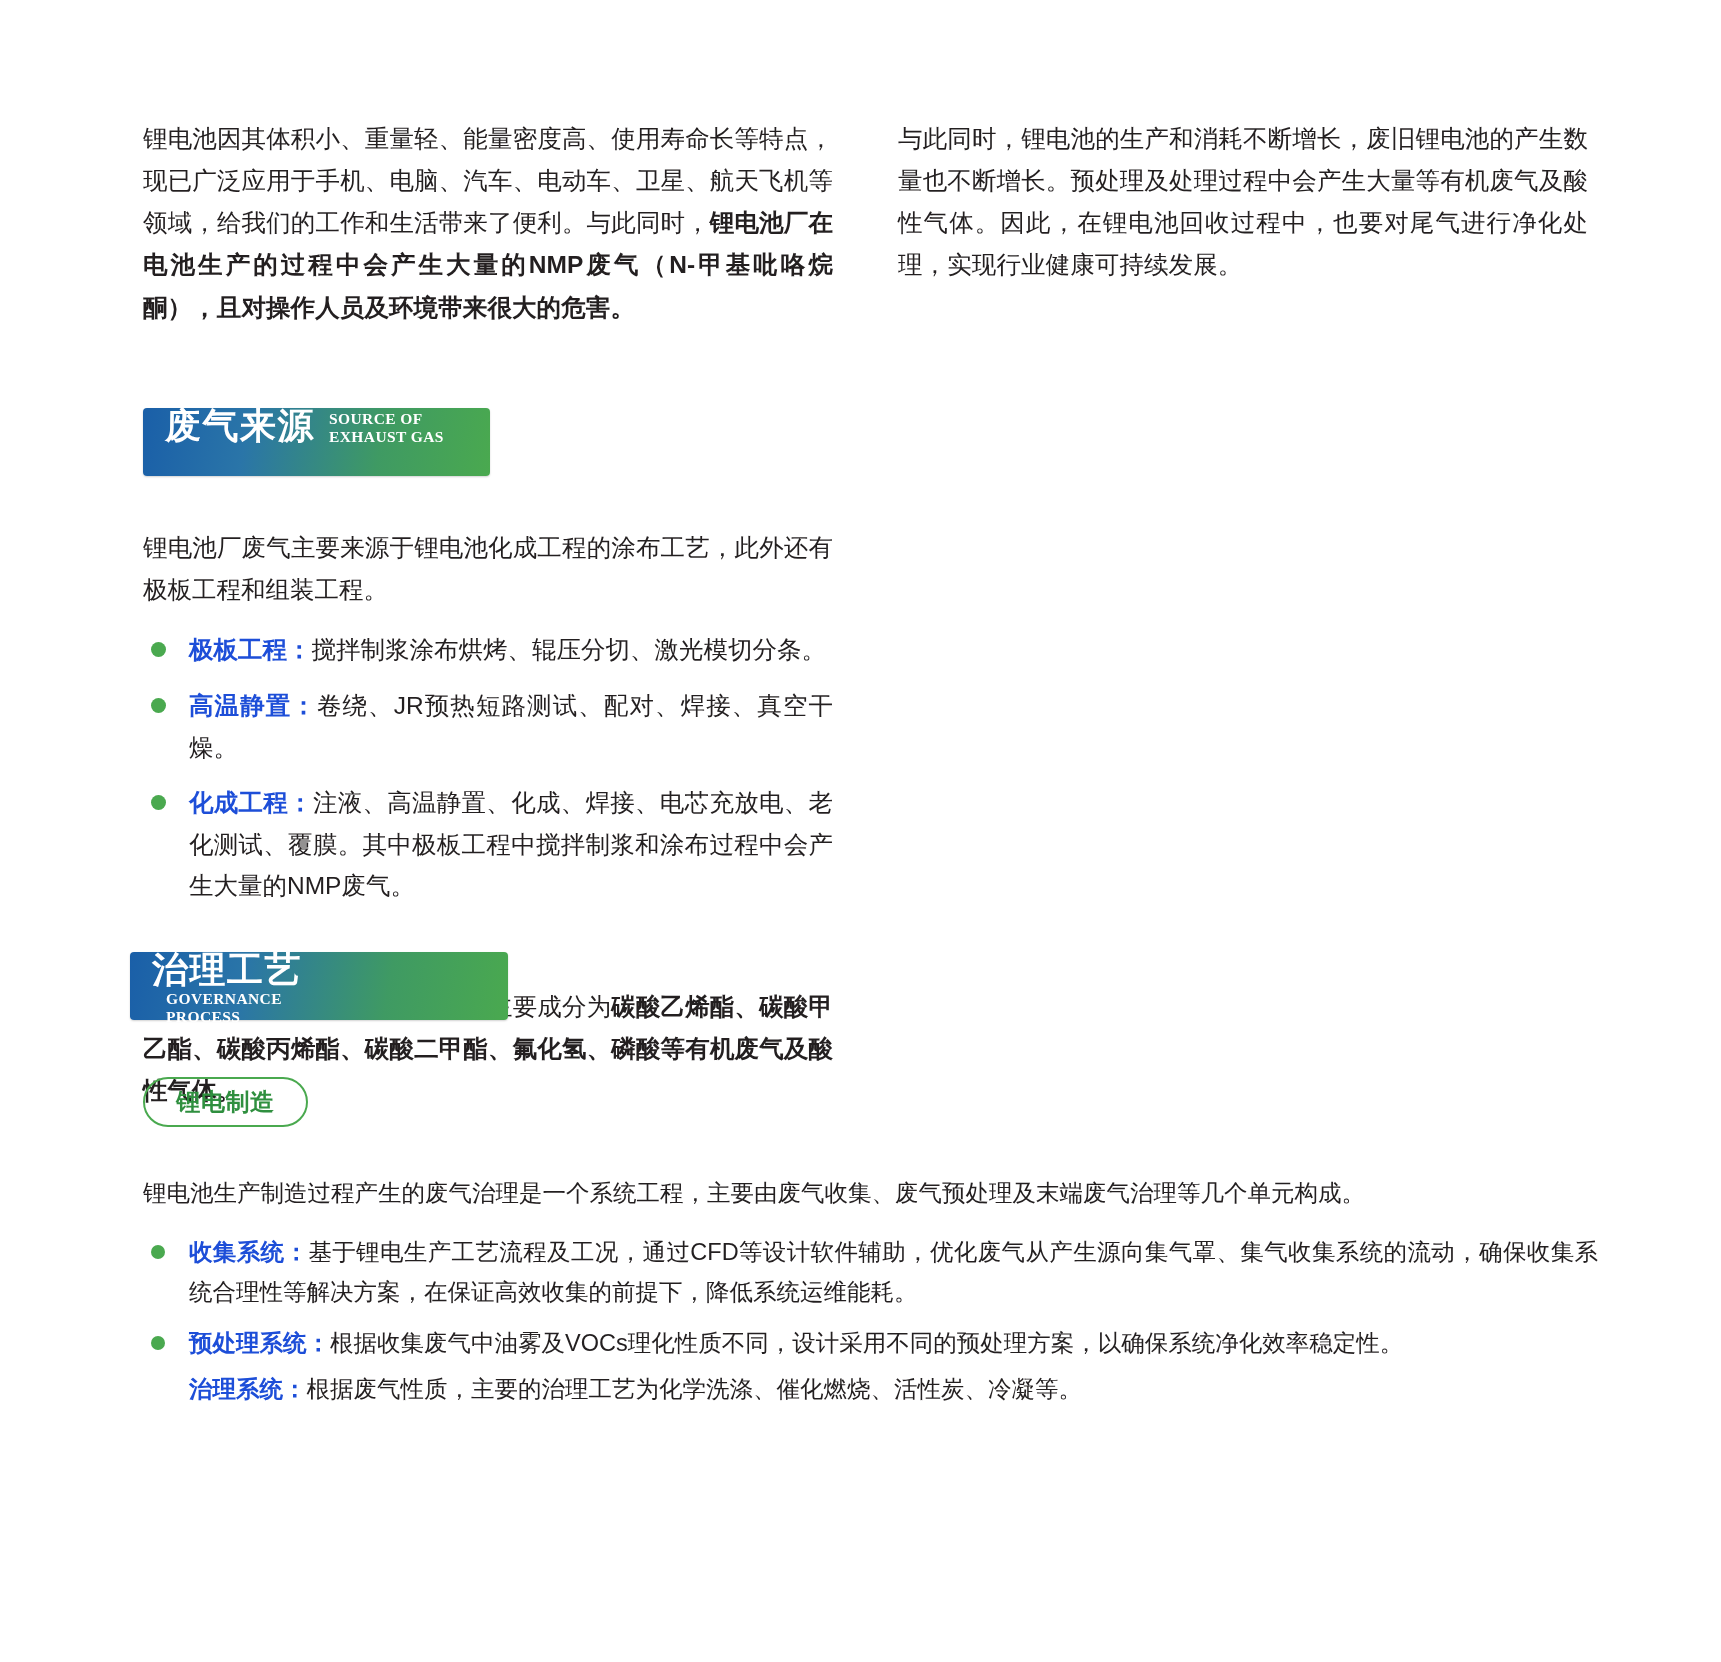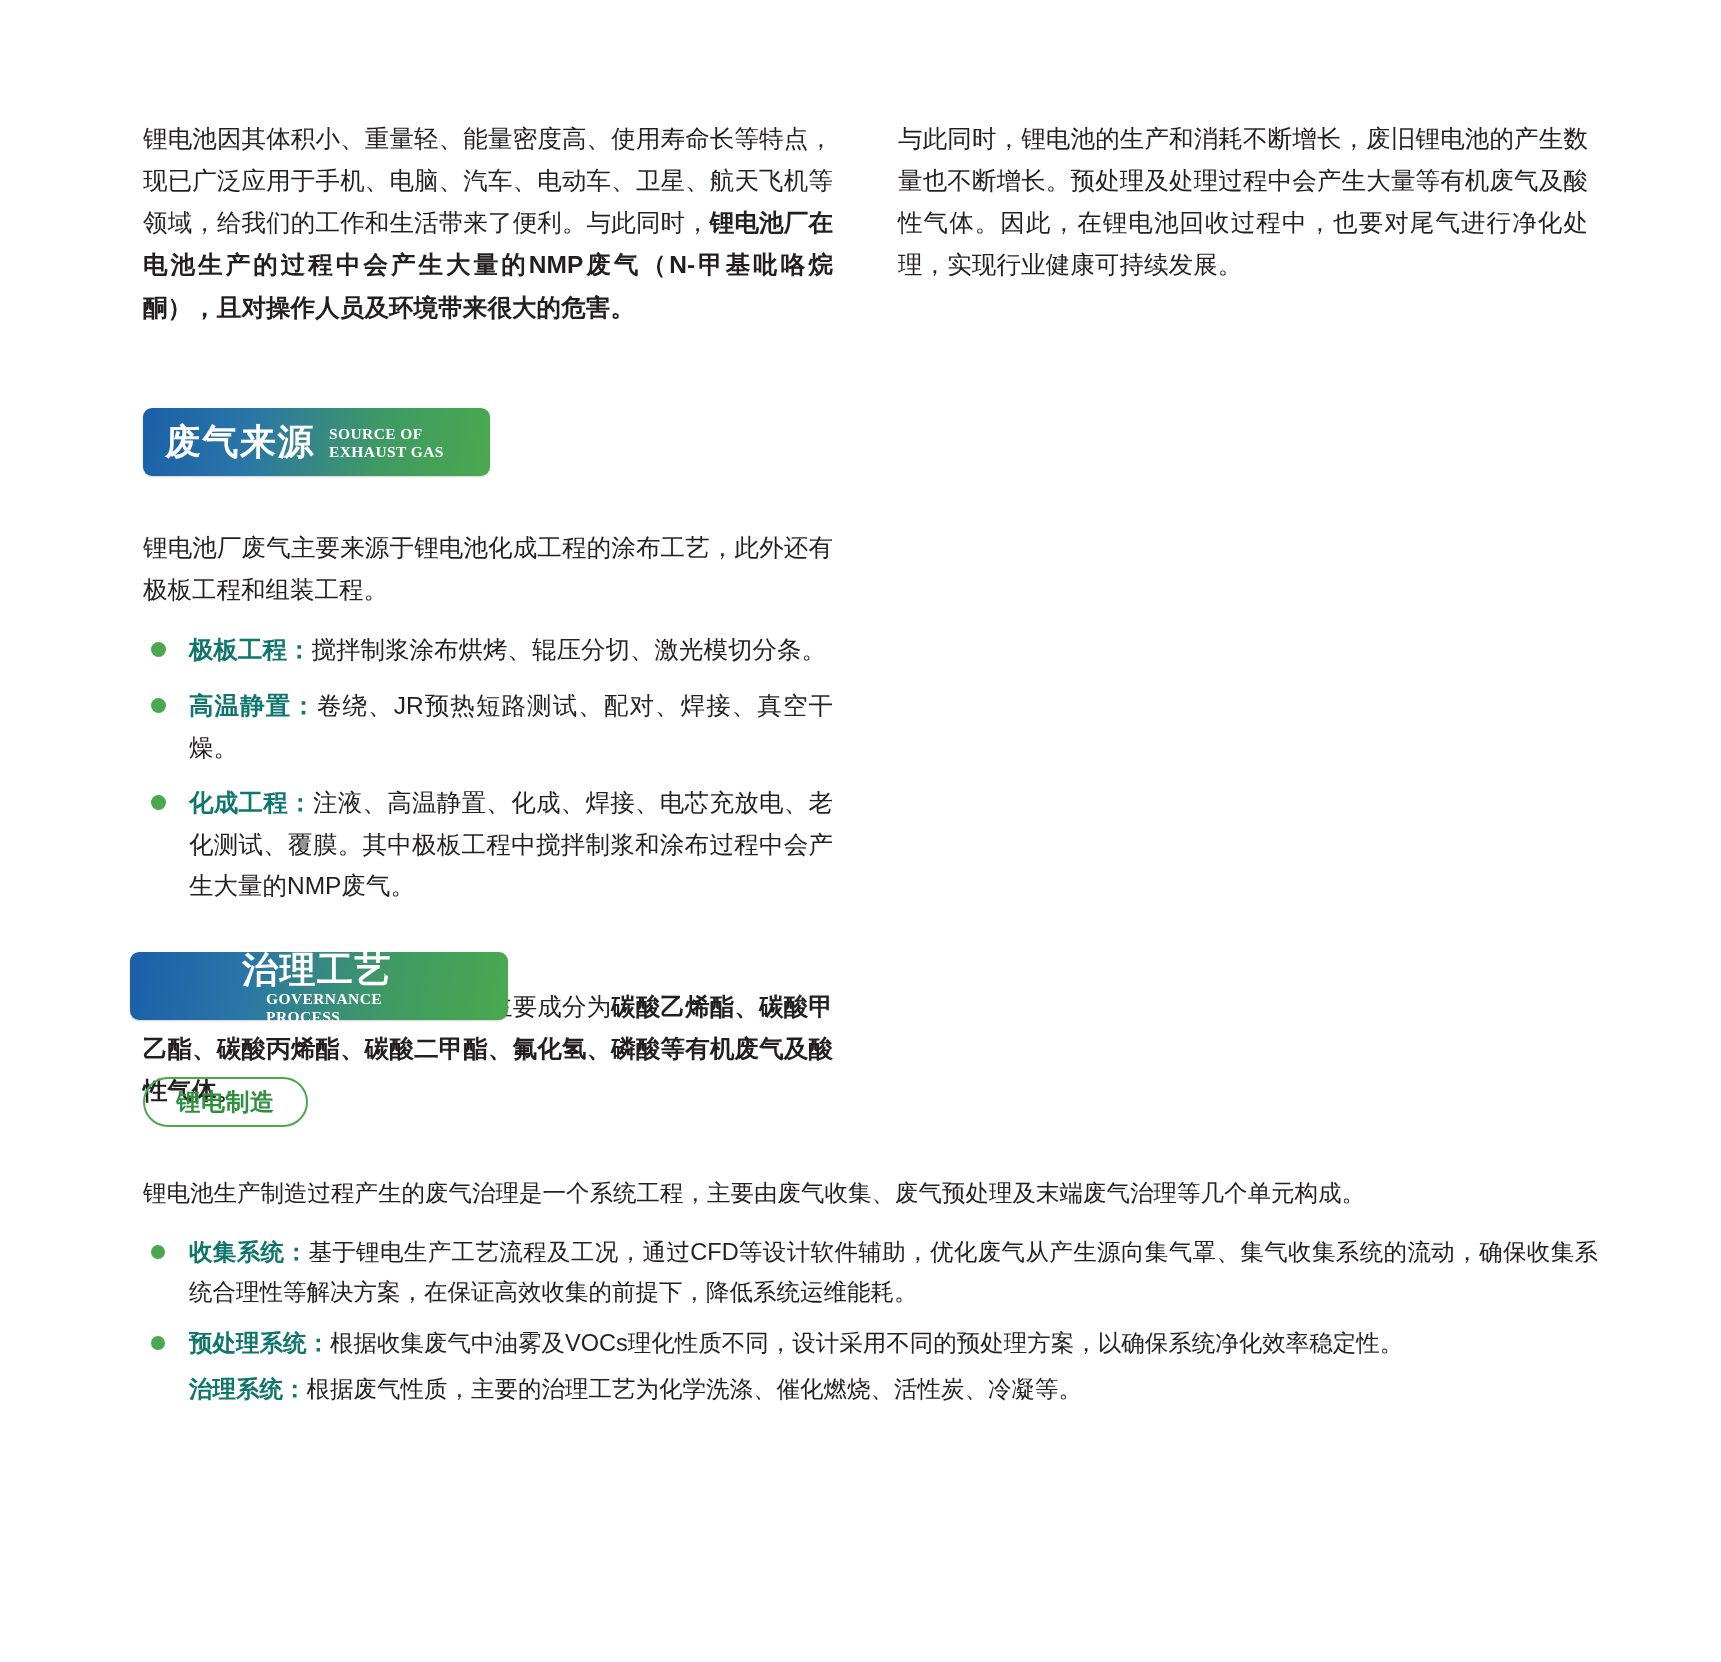--- a/index.html
+++ b/index.html
@@ -40,24 +40,23 @@
     text-align: justify;
   }
   .intro-col .b {
     font-weight: bold;
   }
 
   
   .banner {
     position: absolute;
     height: 68px;
-    border-radius: 9px;
+    border-radius: 4px;
     background: linear-gradient(100deg, #1a5fa8 0%, #2a75a8 30%, #3f9a63 68%, #4aa94f 100%);
     display: flex;
-    align-items: center;
     padding: 0 26px 0 22px;
     box-sizing: border-box;
     box-shadow: 0 1px 2px rgba(0,0,0,0.18);
   }
   .banner-cn {
     color: #ffffff;
     font-size: 36px;
     font-weight: bold;
     letter-spacing: 1.5px;
     line-height: 1;
@@ -114,21 +113,21 @@
     position: absolute;
     left: 8px;
     top: 13px;
     width: 15px;
     height: 15px;
     border-radius: 50%;
     background: #4aa94f;
   }
   .lead {
     font-weight: bold;
-    color: #0f766e;
+    color: #1d4ed8;
   }
 
   
   .pill {
     position: absolute;
     left: 143px;
     top: 1077px;
     width: 165px;
     height: 50px;
     border: 2.5px solid #4aa94f;

